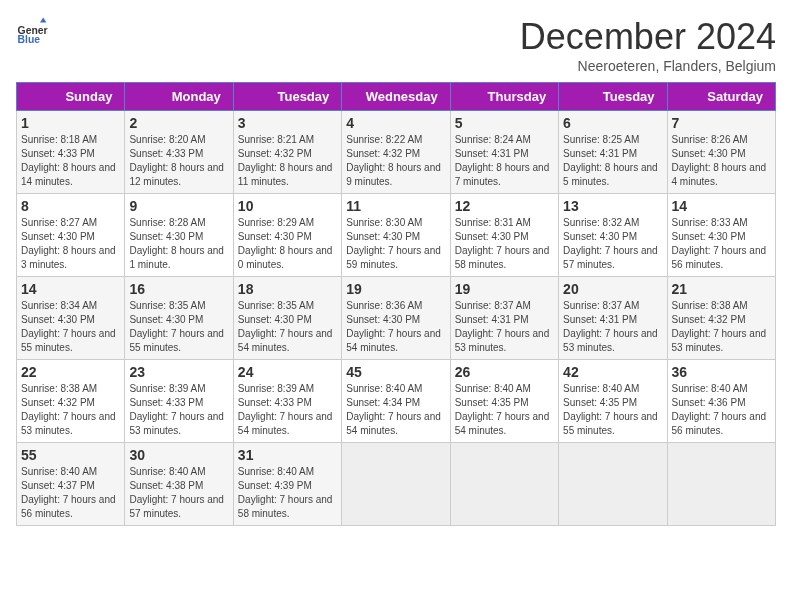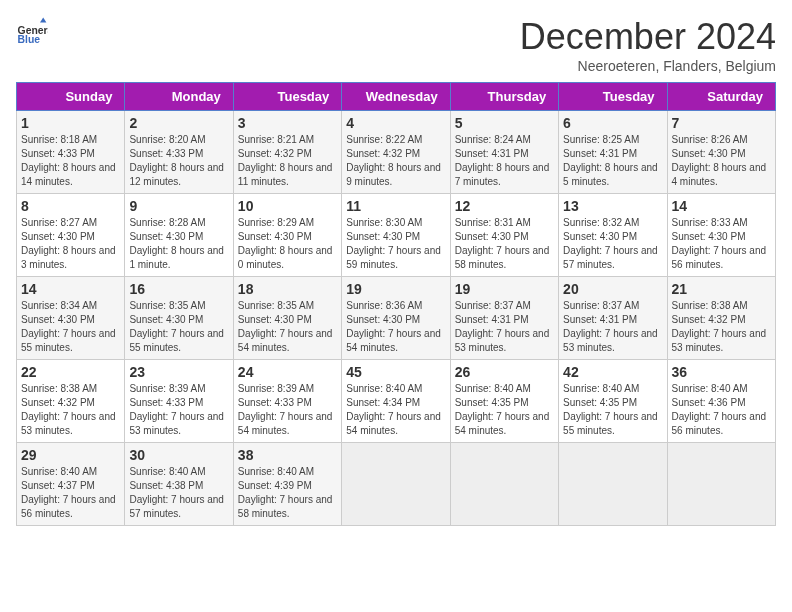--- a/index.html
+++ b/index.html
@@ -336,37 +336,37 @@
           <span class="day-num">36</span>
         <div class="day-info">
           Sunrise: 8:40 AM<br>
           Sunset: 4:36 PM<br>
           Daylight: 7 hours and 56 minutes.
         </div>
         </td>
       </tr>
       <tr>
         <td>
-          <span class="day-num">29</span>
+          <span class="day-num">55</span>
         <div class="day-info">
           Sunrise: 8:40 AM<br>
           Sunset: 4:37 PM<br>
           Daylight: 7 hours and 56 minutes.
         </div>
         </td>
         <td>
           <span class="day-num">30</span>
         <div class="day-info">
           Sunrise: 8:40 AM<br>
           Sunset: 4:38 PM<br>
           Daylight: 7 hours and 57 minutes.
         </div>
         </td>
         <td>
-          <span class="day-num">38</span>
+          <span class="day-num">31</span>
         <div class="day-info">
           Sunrise: 8:40 AM<br>
           Sunset: 4:39 PM<br>
           Daylight: 7 hours and 58 minutes.
         </div>
         </td>
         <td class="empty"></td>
         <td class="empty"></td>
         <td class="empty"></td>
         <td class="empty"></td>

